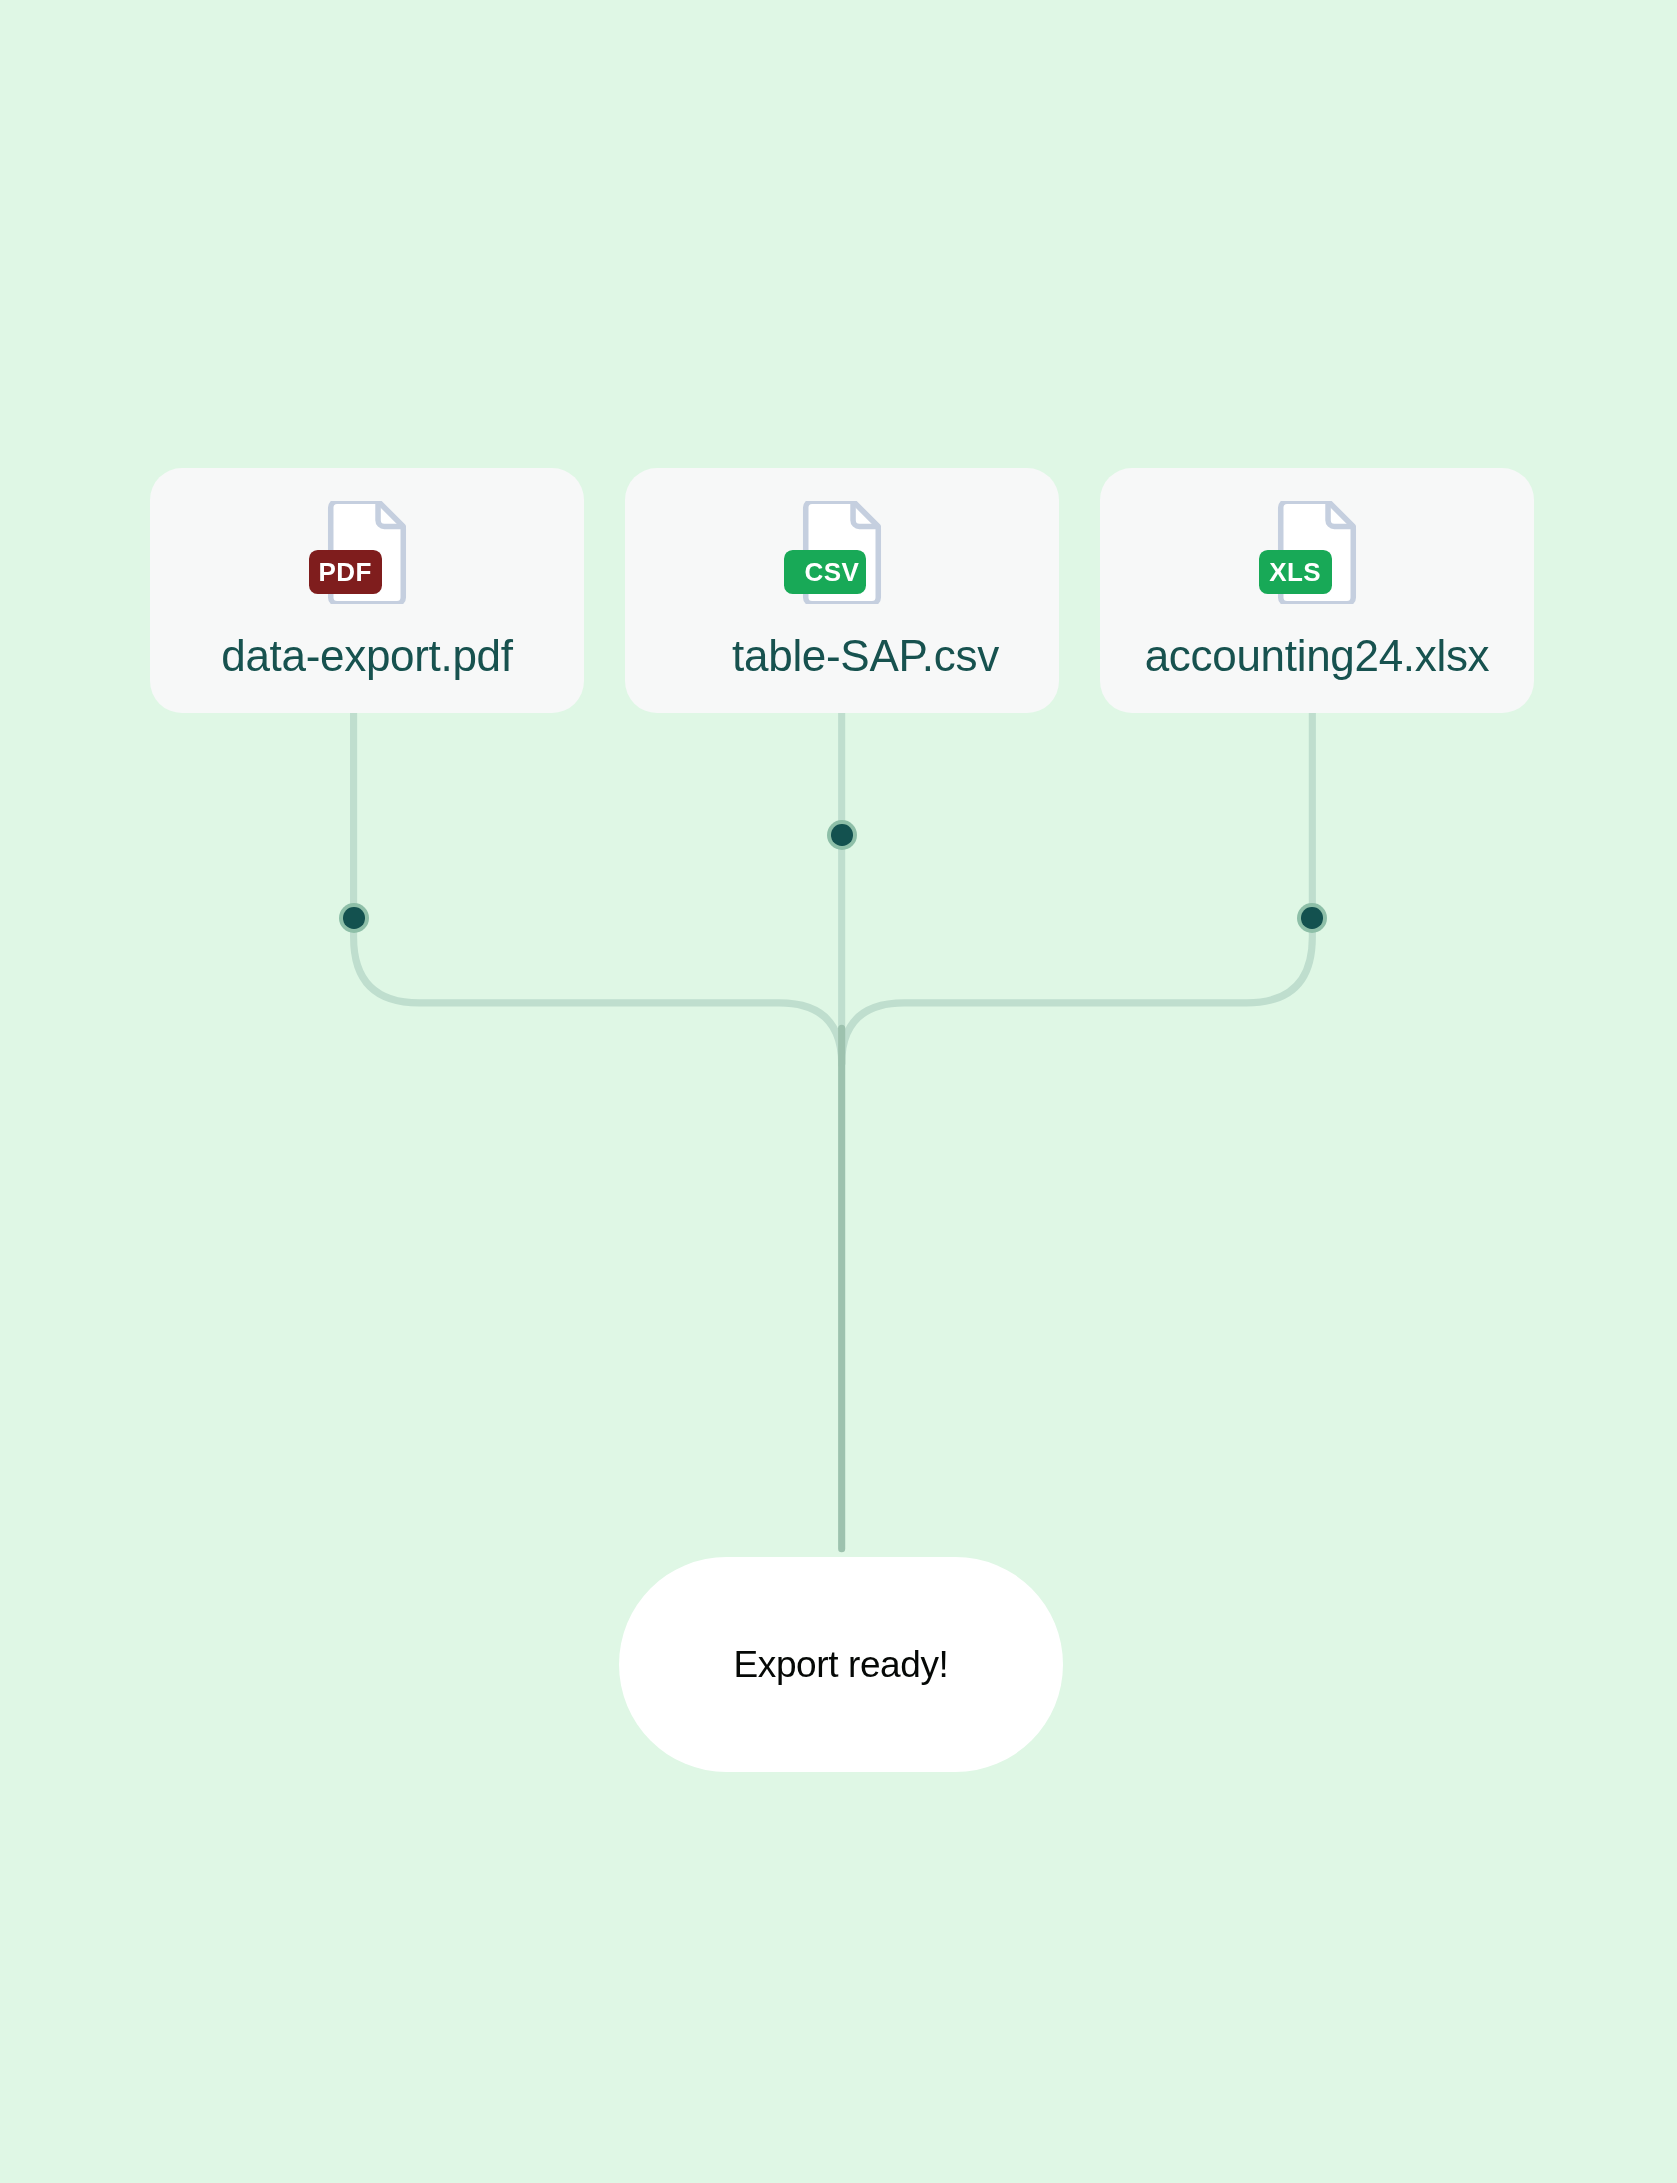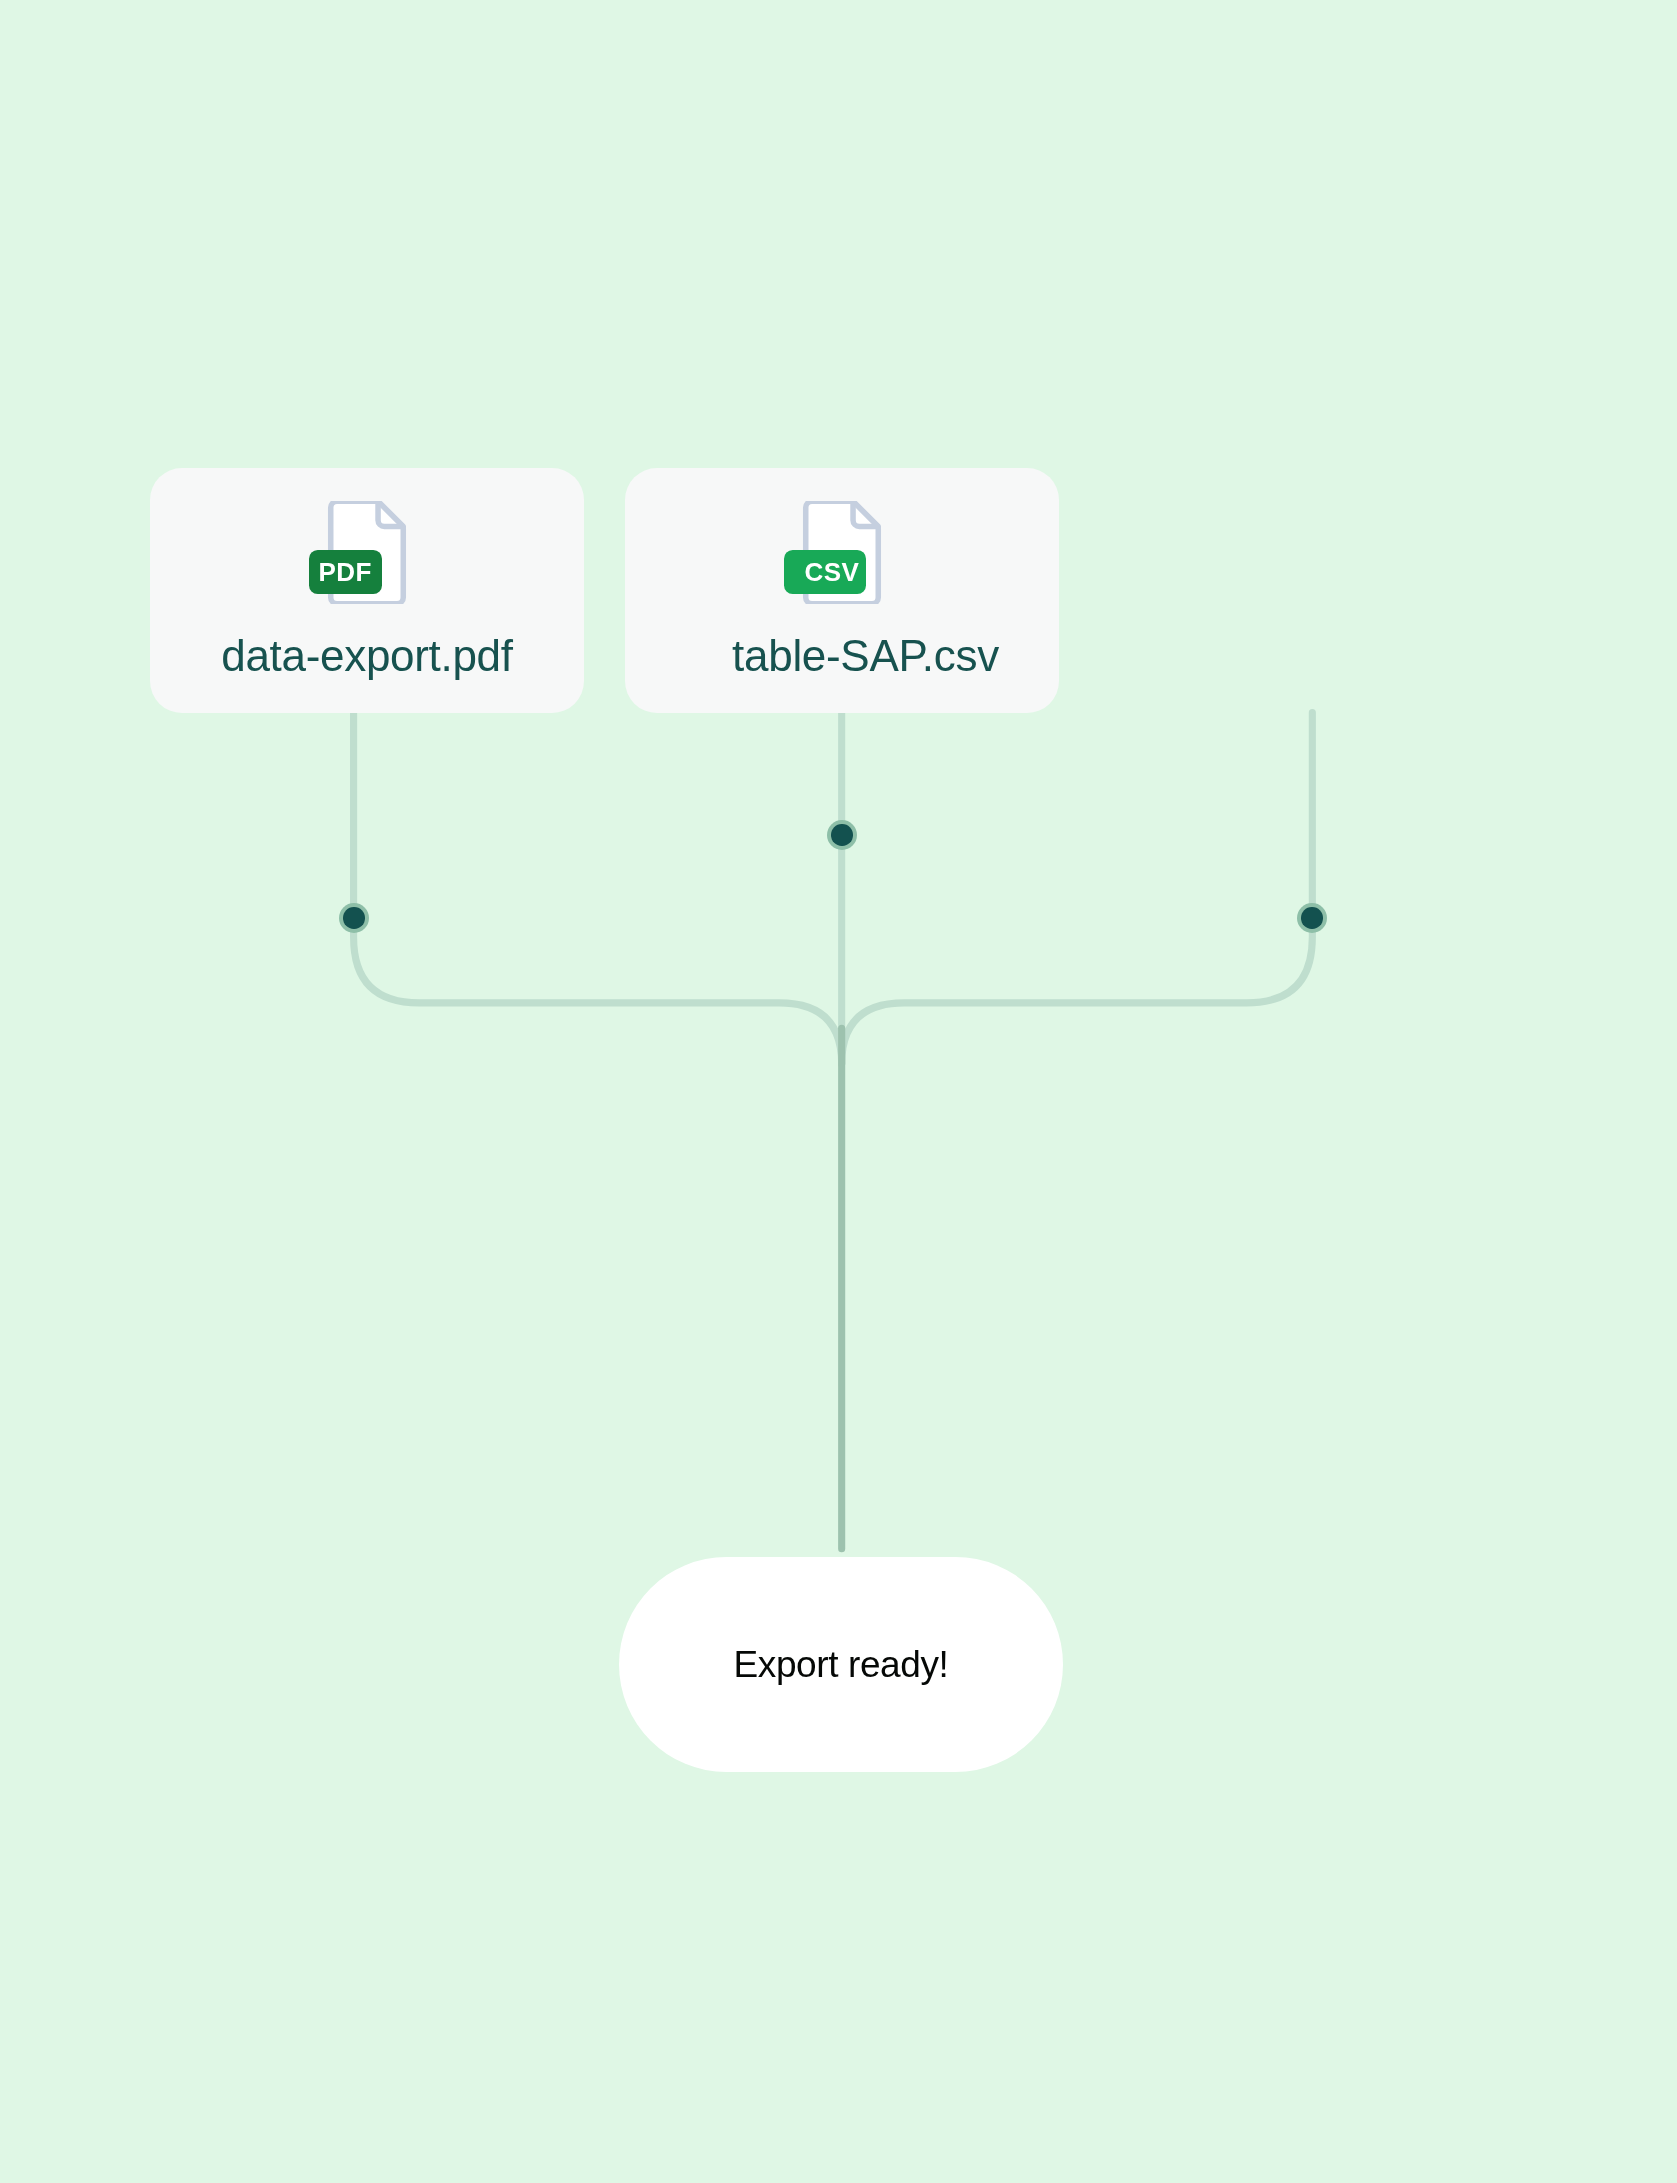--- a/index.html
+++ b/index.html
@@ -114,36 +114,46 @@
 
     <path d="M1064,1300 L1064,1958" fill="none" stroke="#9dc2ae" stroke-width="9" stroke-linecap="round"></path>
   </svg>
 
   <div class="card" id="card-0" style="background: rgb(247, 248, 248);">
     <div class="file-icon">
       <svg viewBox="0 0 104 130" aria-hidden="true">
         <path d="M6 8 a8 8 0 0 1 8 -8 L66 0 L98 32 L98 122 a8 8 0 0 1 -8 8 L14 130 a8 8 0 0 1 -8 -8 Z" fill="#ffffff" stroke="#c5cfdf" stroke-width="7" stroke-linejoin="round"></path>
         <path d="M66 0 L66 24 a8 8 0 0 0 8 8 L98 32" fill="none" stroke="#c5cfdf" stroke-width="7" stroke-linejoin="round"></path>
       </svg>
-      <div class="badge" style="background: #15803d;">PDF</div>
+      <div class="badge" style="background: #7f1d1d;">PDF</div>
     </div>
     <div class="filename" style="color: rgb(23, 82, 79);">data-export.pdf</div>
   </div>
 
   <div class="card" id="card-1" style="background: rgb(247, 248, 248);">
     <div class="file-icon">
       <svg viewBox="0 0 104 130" aria-hidden="true">
         <path d="M6 8 a8 8 0 0 1 8 -8 L66 0 L98 32 L98 122 a8 8 0 0 1 -8 8 L14 130 a8 8 0 0 1 -8 -8 Z" fill="#ffffff" stroke="#c5cfdf" stroke-width="7" stroke-linejoin="round"></path>
         <path d="M66 0 L66 24 a8 8 0 0 0 8 8 L98 32" fill="none" stroke="#c5cfdf" stroke-width="7" stroke-linejoin="round"></path>
       </svg>
       <div class="badge" style="background: rgb(24, 169, 87); padding-left: 21px;">CSV</div>
     </div>
     <div class="filename" style="color: rgb(23, 82, 79); margin-left: 47px;">table-SAP.csv</div>
   </div>
 
+  <div class="card" id="card-2" style="background: rgb(247, 248, 248);">
+    <div class="file-icon">
+      <svg viewBox="0 0 104 130" aria-hidden="true">
+        <path d="M6 8 a8 8 0 0 1 8 -8 L66 0 L98 32 L98 122 a8 8 0 0 1 -8 8 L14 130 a8 8 0 0 1 -8 -8 Z" fill="#ffffff" stroke="#c5cfdf" stroke-width="7" stroke-linejoin="round"></path>
+        <path d="M66 0 L66 24 a8 8 0 0 0 8 8 L98 32" fill="none" stroke="#c5cfdf" stroke-width="7" stroke-linejoin="round"></path>
+      </svg>
+      <div class="badge" style="background: rgb(24, 169, 87);">XLS</div>
+    </div>
+    <div class="filename" style="color: rgb(23, 82, 79);">accounting24.xlsx</div>
+  </div>
 
   <div class="node" id="node-0"></div>
   <div class="node" id="node-1"></div>
   <div class="node" id="node-2"></div>
 
   <div id="result-pill">
     <span class="pill-label">Export ready!</span>
   </div>
 
 </div>

